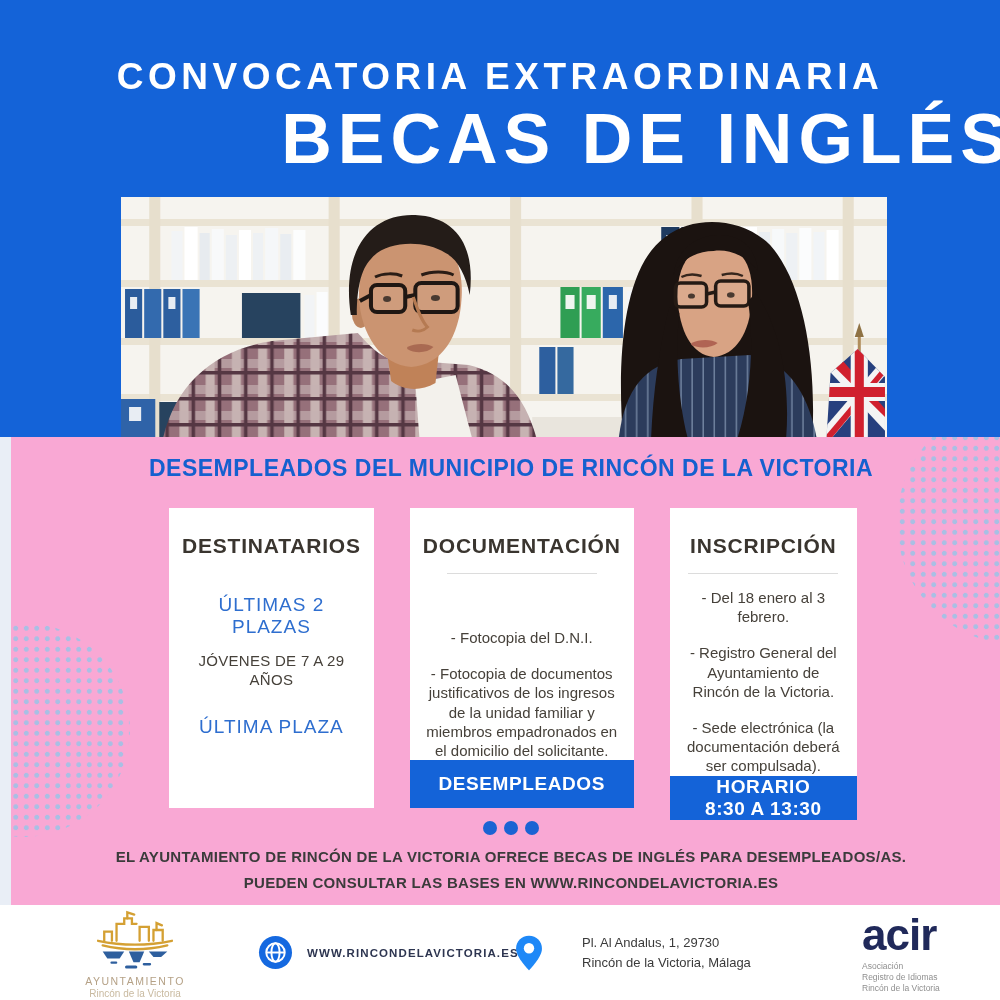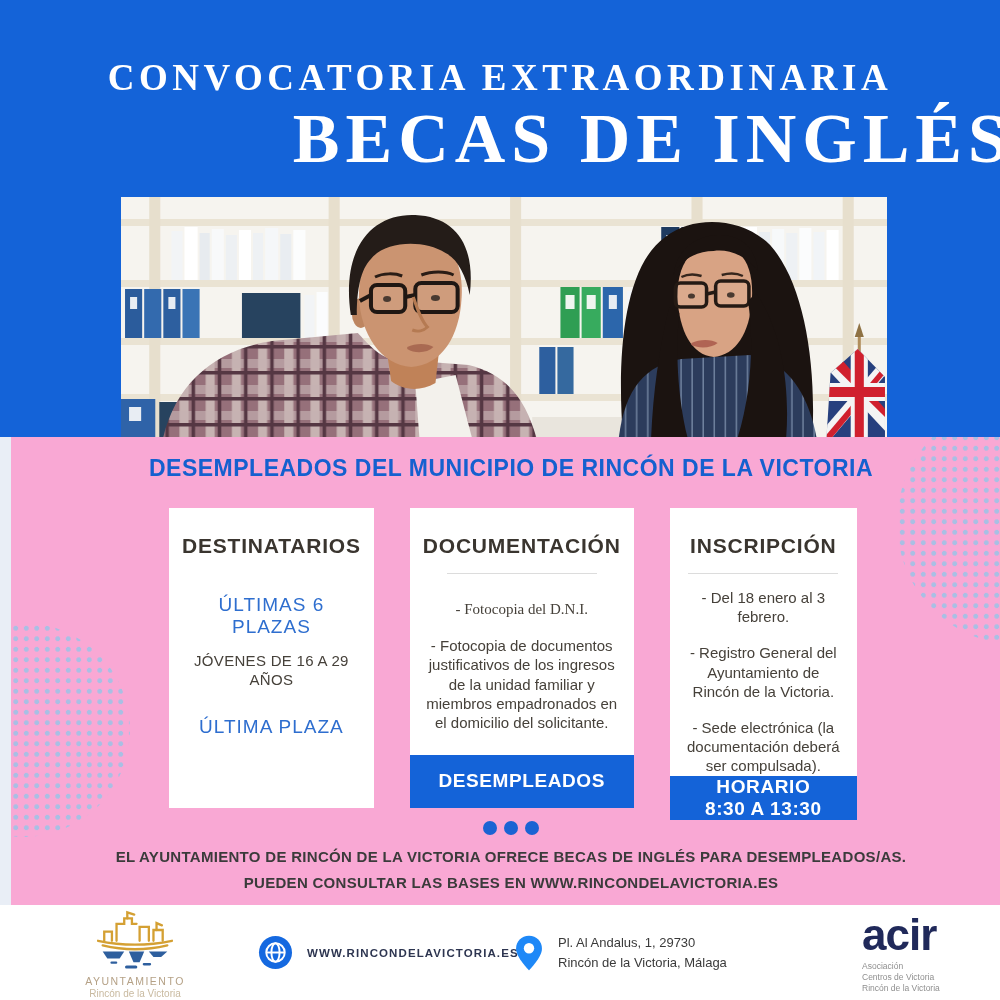--- a/index.html
+++ b/index.html
@@ -1,21 +1,21 @@
 <!DOCTYPE html>
 <html><head>
 <meta charset="utf-8">
 <style>
   html,body{margin:0;padding:0;background:#fff;}
   #poster{
     position:relative;width:1000px;height:1000px;overflow:hidden;
     font-family:"Liberation Sans",sans-serif;background:#e9eef6;
   }
   
-  #banner{position:absolute;left:0;top:0;width:1000px;height:437px;background:#1463d8;font-family:Liberation Serif, serif;}
+  #banner{position:absolute;left:0;top:0;width:1000px;height:437px;background:#1463d8;}
   .title1{position:absolute;top:56px;left:0;width:100%;text-align:center;
     color:#fff;font-size:37px;font-weight:700;letter-spacing:4.5px;white-space:nowrap;}
   .title2{position:absolute;top:99px;left:13px;width:100%;text-align:right;
     color:#fff;font-size:70px;font-weight:700;letter-spacing:6px;white-space:nowrap;}
   .photo{position:absolute;left:121px;top:197px;width:766px;height:240px;display:block;}
   
   #body{position:absolute;left:11px;top:437px;width:1000px;height:468px;background:#f9a8d4;overflow:hidden;}
   .dots-circle{position:absolute;border-radius:50%;
     background-image:radial-gradient(circle,#a9bfe4 2.2px,rgba(0,0,0,0) 2.7px);
     background-size:10.5px 10.5px;}
@@ -25,40 +25,40 @@
     color:#1560cf;font-size:23px;font-weight:700;letter-spacing:0.5px;}
   .cards{position:absolute;left:158px;top:71px;width:688px;display:flex;gap:36px;}
   .card{flex:1;background:#fff;height:300px;display:flex;flex-direction:column;}
   .card-body{flex:1;padding:26px 13px 0;text-align:center;}
   .card-title{font-size:21px;font-weight:700;color:#3a352f;letter-spacing:0.8px;}
   .card-divider{width:150px;height:1px;background:#dcdcdc;margin:15px auto 0;}
   .hl{color:#2e6ecf;font-size:19px;letter-spacing:1px;margin-top:26px;}
   .hl.first{margin-top:36px;}
   .plain{color:#46413a;font-size:15px;letter-spacing:0.3px;margin-top:14px;line-height:1.25;}
   .item{color:#46413a;font-size:15px;line-height:1.28;margin-top:17px;}
-  .item.first{margin-top:26px;font-family:Liberation Serif, serif;}
+  .item.first{margin-top:54px;}
   .item.first-tight{margin-top:14px;}
   .card-band{height:53px;background:#1463d8;color:#fff;display:flex;flex-direction:column;
     align-items:center;justify-content:center;font-weight:700;font-size:19px;
     line-height:1.18;letter-spacing:0.6px;}
   .separator-dots{position:absolute;top:384px;left:0;width:100%;display:flex;
     justify-content:center;gap:7px;}
   .separator-dots span{width:14px;height:14px;border-radius:50%;background:#1b63d3;}
   .statement{position:absolute;top:407px;left:0;width:100%;text-align:center;
     color:#3b3b3b;font-size:15px;font-weight:700;letter-spacing:0.3px;line-height:1.75;}
   
   #footer{position:absolute;left:0;top:905px;width:1000px;height:95px;background:#fff;}
   .ayto{position:absolute;left:70px;top:5px;width:130px;text-align:center;}
   .ayto-cap1{font-size:10.5px;color:#b5a186;letter-spacing:1.5px;margin-top:1px;}
   .ayto-cap2{font-size:10px;color:#c9baa0;margin-top:1px;}
   .foot-item{position:absolute;display:flex;align-items:center;gap:14px;height:95px;top:0;}
   #web-item{left:258px;}
   #addr-item{left:514px;}
   .web-text{font-size:11.5px;font-weight:700;color:#2d3550;letter-spacing:1.1px;}
-  .addr-text{font-size:13px;color:#3a3a3a;line-height:1.5;}
+  .addr-text{font-size:13px;color:#3a3a3a;line-height:1.5;margin-left:24px;}
   .acir{position:absolute;left:862px;top:10px;width:120px;}
   .acir-name{font-size:44px;font-weight:700;color:#20295a;line-height:0.9;letter-spacing:-1px;}
   .acir-cap{font-size:8.5px;color:#8f8f8f;line-height:1.3;margin-top:6px;}
 </style>
 </head>
 <body>
 
 <div id="poster">
 
   <header id="banner">
@@ -213,22 +213,22 @@
     <div id="dots-left" class="dots-circle"></div>
     <div id="dots-right" class="dots-circle"></div>
 
     <h2 class="subtitle" style="margin:0;">DESEMPLEADOS DEL MUNICIPIO DE RINCÓN DE LA VICTORIA</h2>
 
     <div class="cards">
 
       <div class="card">
         <div class="card-body">
           <div class="card-title">DESTINATARIOS</div>
-          <div class="hl first">ÚLTIMAS 6  PLAZAS</div>
-          <div class="plain">JÓVENES DE 16 A 29 AÑOS</div>
+          <div class="hl first">ÚLTIMAS 2  PLAZAS</div>
+          <div class="plain">JÓVENES DE 7 A 29 AÑOS</div>
           <div class="hl">ÚLTIMA PLAZA</div>
         </div>
       </div>
 
       <div class="card">
         <div class="card-body">
           <div class="card-title">DOCUMENTACIÓN</div>
           <div class="card-divider"></div>
           <div class="item first">- Fotocopia del D.N.I.</div>
           <div class="item">- Fotocopia de documentos justificativos de los ingresos de la unidad familiar y miembros empadronados en el domicilio del solicitante.</div>
@@ -310,18 +310,18 @@
       <div class="addr-text">
         <div>Pl. Al Andalus, 1, 29730</div>
         <div>Rincón de la Victoria, Málaga</div>
       </div>
     </div>
 
     <div class="acir">
       <div class="acir-name">acir</div>
       <div class="acir-cap">
         <div>Asociación</div>
-        <div>Centros de Victoria</div>
+        <div>Registro de Idiomas</div>
         <div>Rincón de la Victoria</div>
       </div>
     </div>
   </footer>
 </div>
 
 </body></html>

